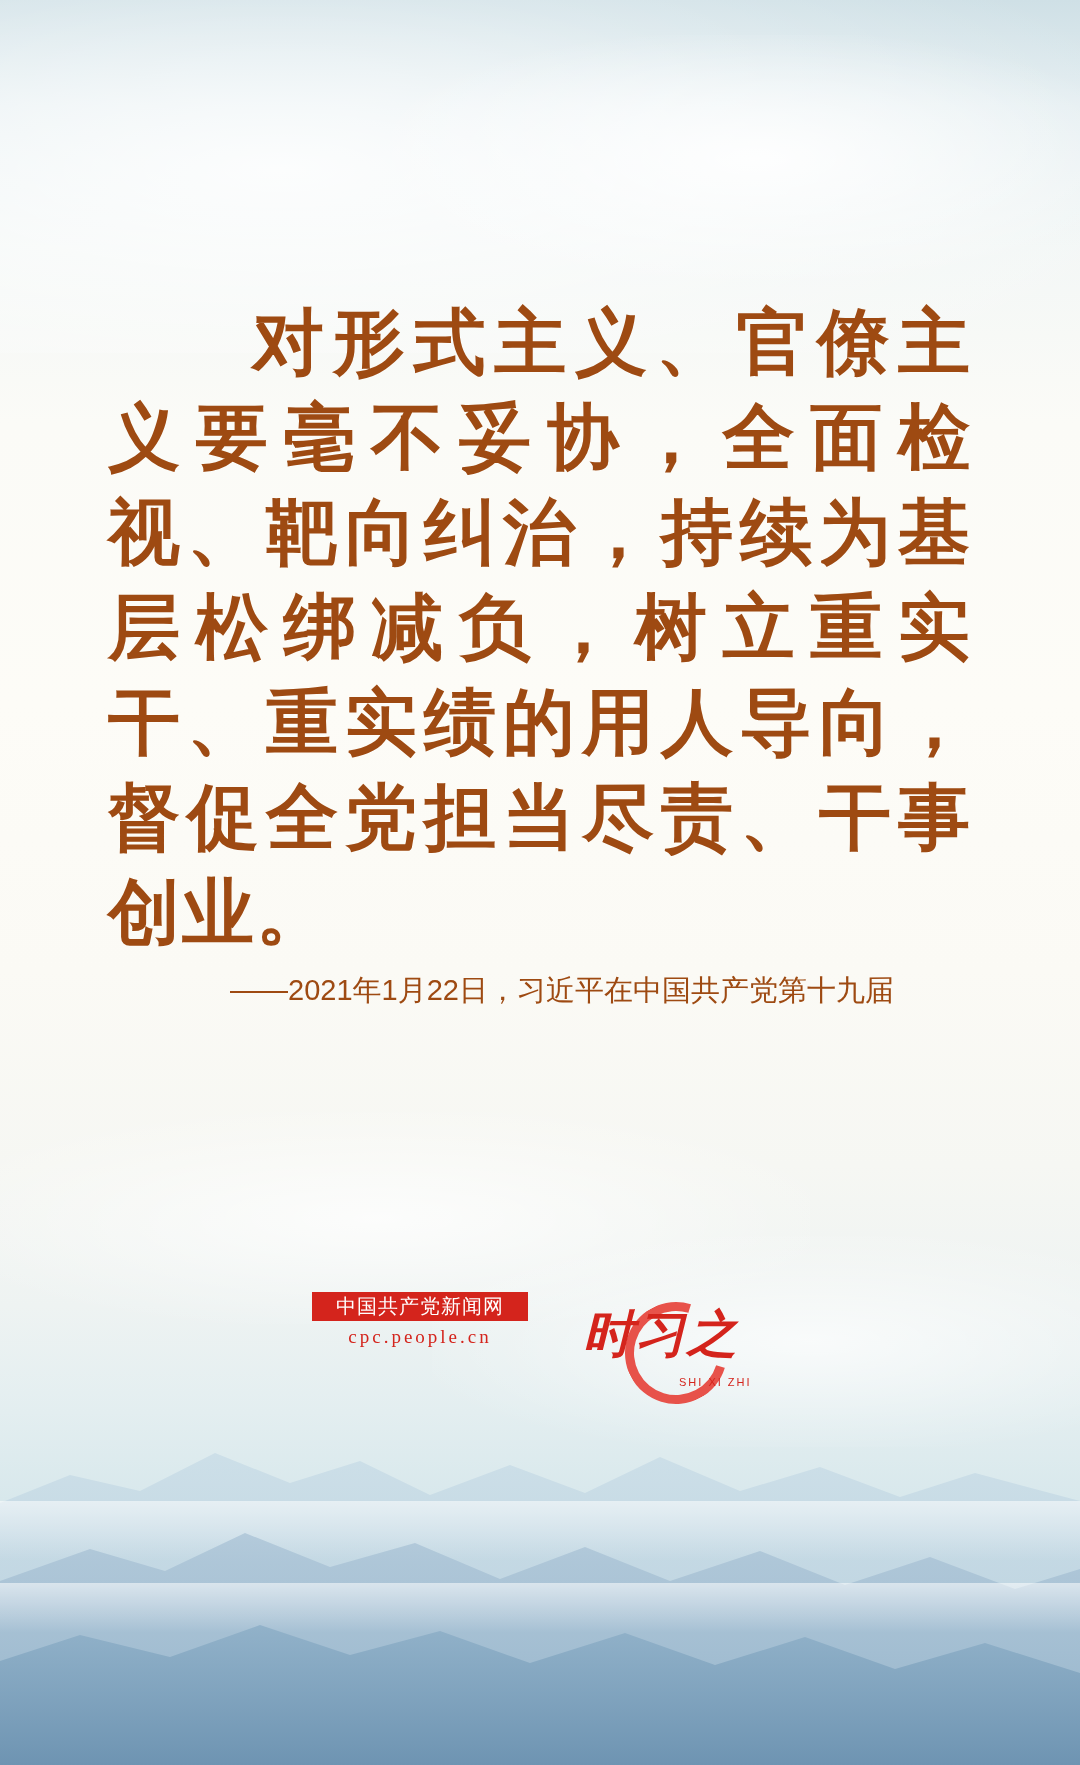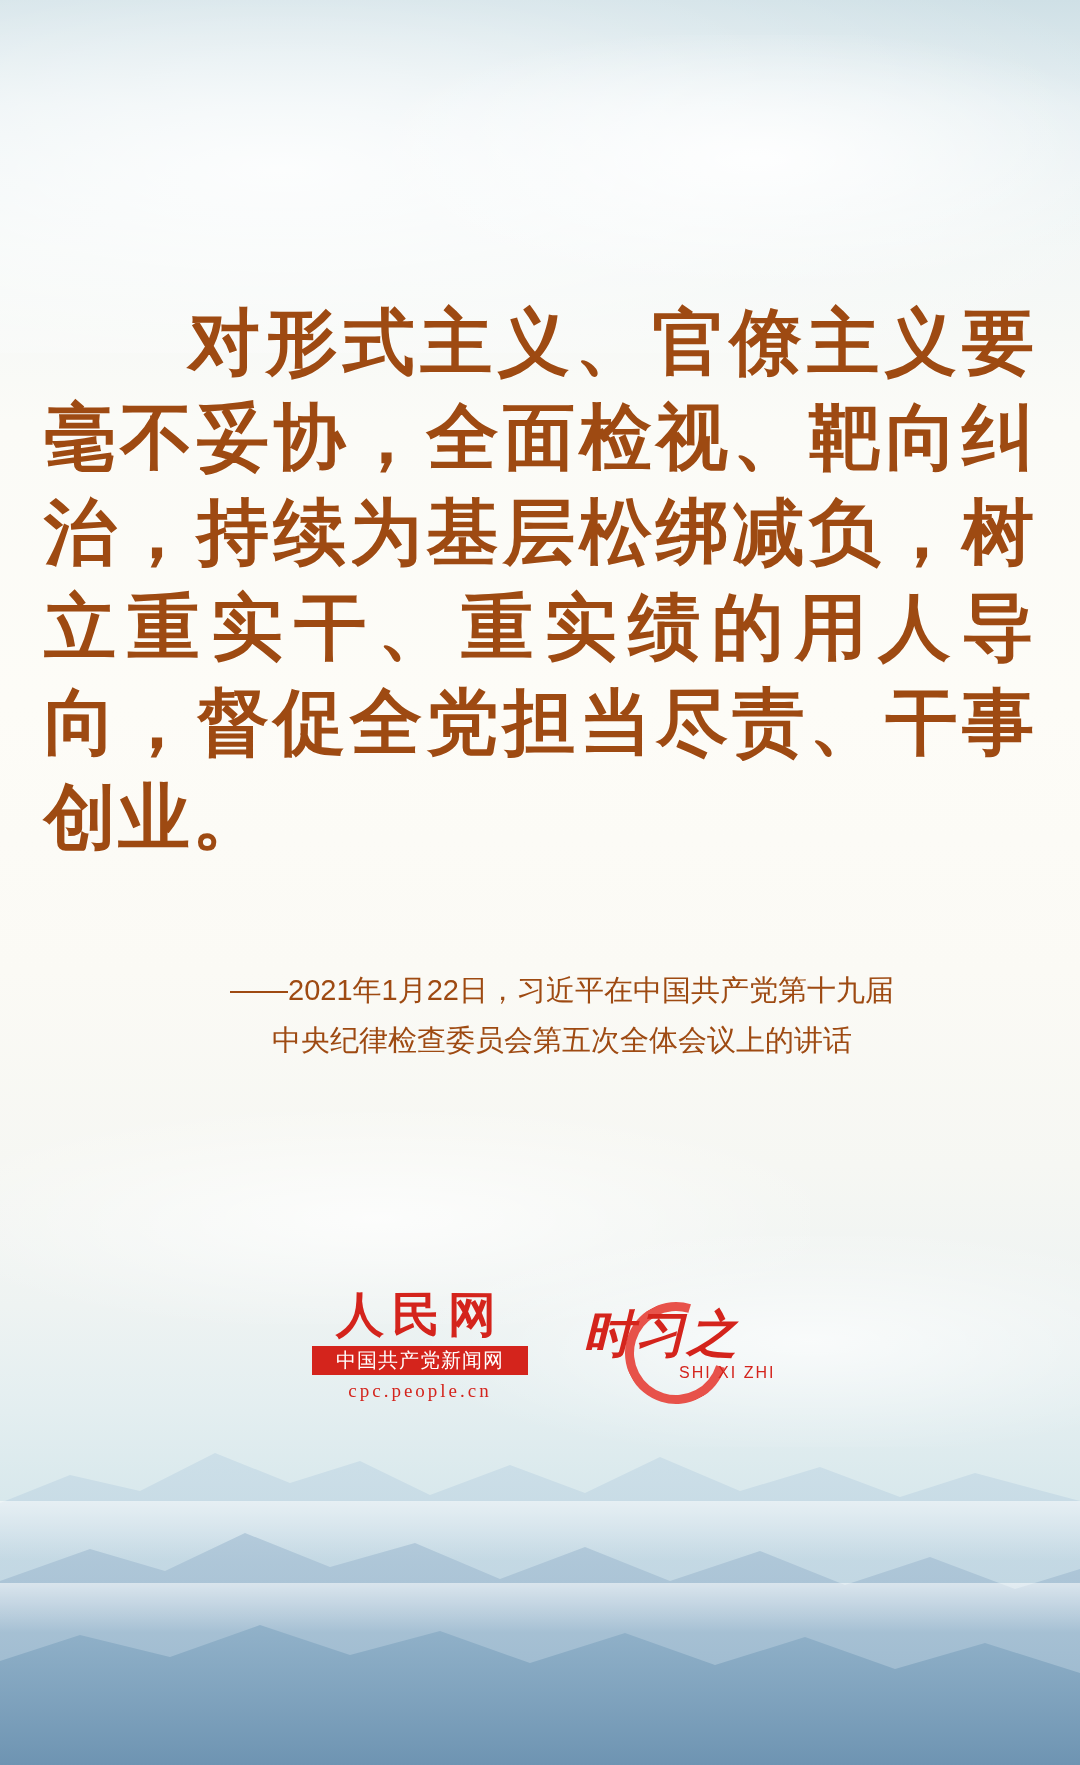--- a/index.html
+++ b/index.html
@@ -83,21 +83,21 @@
     height: 470px;
     pointer-events: none;
   }
 
   
   .quote-block {
     position: absolute;
     left: 0;
     top: 296px;
     width: 1080px;
-    padding: 0 44px;
+    padding: 0 108px;
     box-sizing: border-box;
   }
   .quote-text {
     margin: 0;
     color: #9e4a12;
     font-family: "Liberation Serif", "DejaVu Serif", serif;
     font-weight: bold;
     font-size: 72px;
     line-height: 95px;
     letter-spacing: 2px;
@@ -198,50 +198,48 @@
     font-weight: bold;
     font-style: italic;
     font-size: 50px;
     letter-spacing: 2px;
     line-height: 56px;
     white-space: nowrap;
   }
   .sxz-pinyin {
     position: absolute;
     left: 104px;
-    top: 76px;
-    color: #d4241c;
-    font-size: 16px;
+    top: 88px;
+    color: #d4241c;
+    font-size: 11px;
     letter-spacing: 2px;
     white-space: nowrap;
   }
 </style>
 </head>
 <body>
 
 <div id="poster">
 
   <div class="cloud-a"></div>
   <div class="cloud-b"></div>
   <div class="cloud-c"></div>
   <div class="cloud-d"></div>
 
   <div class="quote-block">
     <p class="quote-text">对形式主义、官僚主义要毫不妥协，全面检视、靶向纠治，持续为基层松绑减负，树立重实干、重实绩的用人导向，督促全党担当尽责、干事创业。</p>
   </div>
 
   <div class="attribution">
     <span class="line1">——2021年1月22日，习近平在中国共产党第十九届</span>
-    <span class="line2">中央纪律检查委员会第五次全体会议上的讲话</span>
   </div>
 
   <div class="logo-row">
 
     <div class="pd-logo">
-      <span class="pd-main">人民网</span>
       <span class="pd-sub">中国共产党新闻网</span>
       <span class="pd-url">cpc.people.cn</span>
     </div>
 
     <div class="sxz-logo">
       <div class="sxz-ring"></div>
       <span class="sxz-word">时习之</span>
       <span class="sxz-pinyin">SHI XI ZHI</span>
     </div>
 

